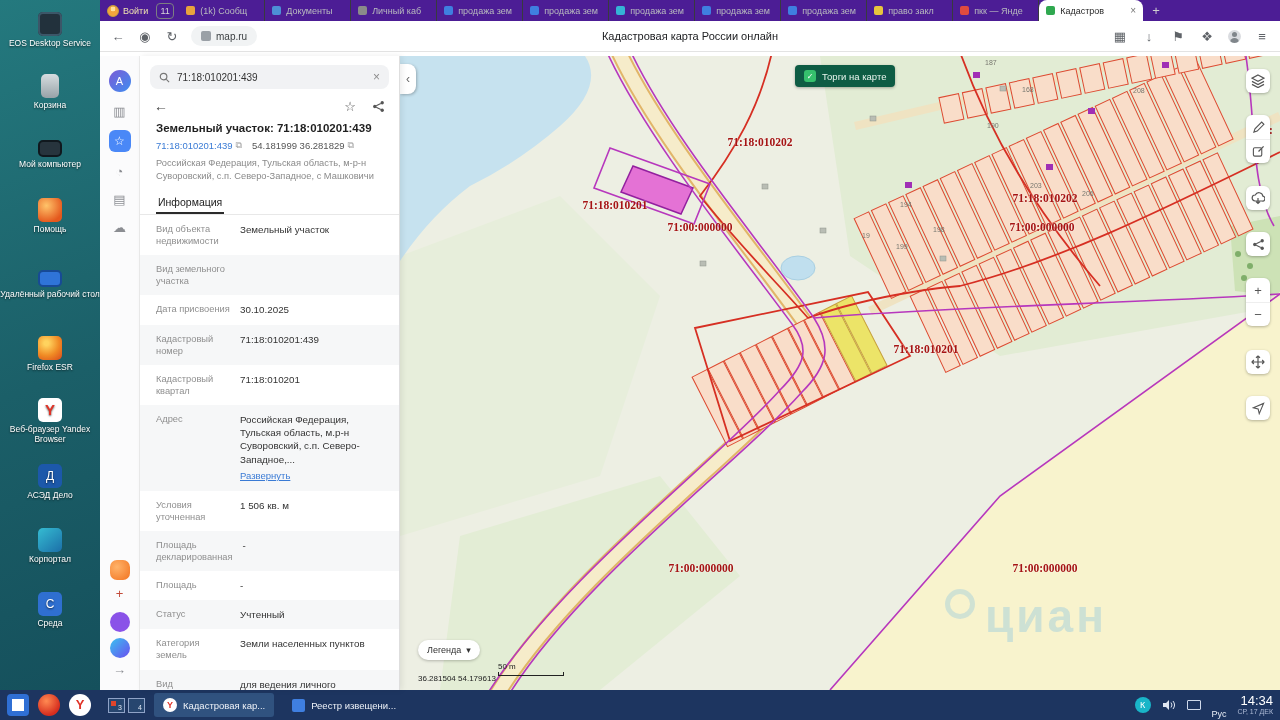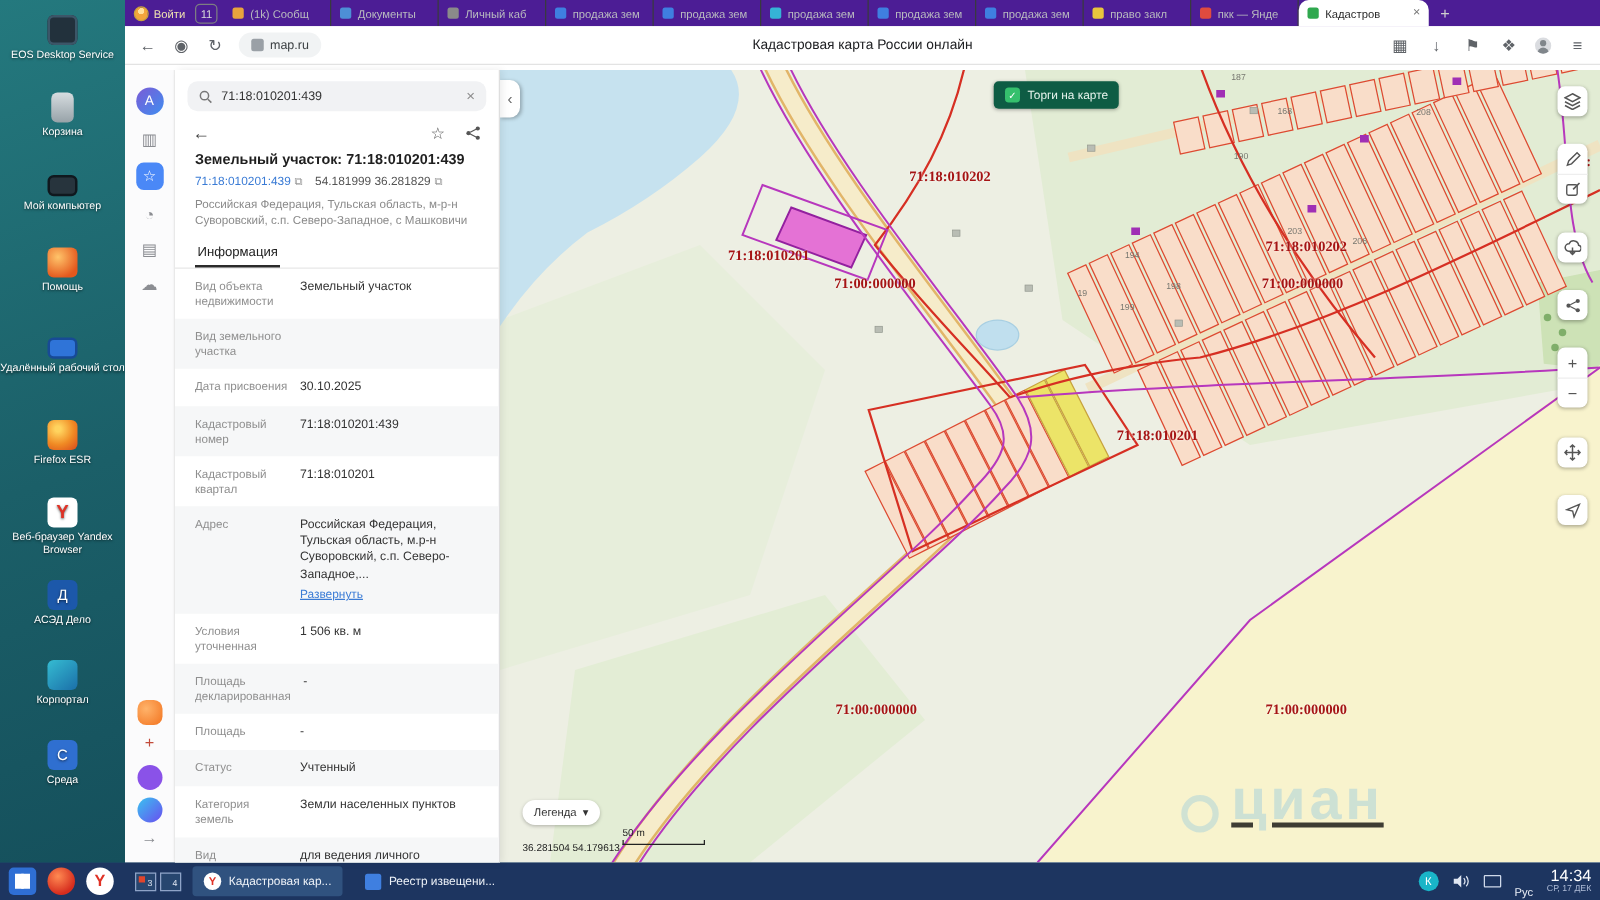--- a/index.html
+++ b/index.html
@@ -109,21 +109,21 @@
            box-shadow:0 1px 3px rgba(0,0,0,.25); display:flex; align-items:center; gap:5px; padding:0 9px;
            font-size:9px; color:#333; cursor:pointer; }
   .coords { position:absolute; left:18px; top:618px; font-size:8px; color:#222; }
   .scalebar { position:absolute; left:98px; top:606px; width:66px; text-align:left; font-size:8px; color:#222; }
   .scaleline { height:4px; border-left:1px solid #222; border-right:1px solid #222; border-bottom:1px solid #222; margin-top:1px; }
   .attrib { position:absolute; right:10px; top:616px; display:flex; align-items:center; gap:7px; font-size:8px; color:#333; }
   .beta { background:#2e2e2e; color:#eee; border-radius:7px; padding:1px 7px; font-size:7.5px; cursor:pointer; }
   .info-c { width:10px; height:10px; border-radius:50%; background:#2e2e2e; color:#fff; font-size:7px;
             display:flex; align-items:center; justify-content:center; cursor:pointer; }
   .terms { cursor:pointer;margin-top:40px; }
-  .watermark { position:absolute; left:545px; top:556px; display:flex; align-items:flex-end; gap:10px; opacity:.75; pointer-events:none;text-decoration:underline; }
+  .watermark { position:absolute; left:545px; top:533px; display:flex; align-items:flex-start; gap:10px; opacity:.75; pointer-events:none; }
   .watermark .ring { width:30px; height:30px; border-radius:50%; border:5px solid rgba(160,205,220,.6); }
   .watermark .wt { font-size:46px; font-weight:bold; letter-spacing:3px; color:rgba(160,205,220,.65); }
 
   
   #taskbar { position:absolute; left:0; bottom:0; width:1280px; height:30px; background:#1d3560;
              display:flex; align-items:center; padding:0 7px; gap:9px; }
   .tb-app { width:22px; height:22px; border-radius:4px; flex:none; cursor:pointer; }
   .tb-start { background:#2f6fd4; position:relative; }
   .tb-start:before { content:""; position:absolute; inset:5px; background:
       linear-gradient(#fff,#fff) left top/7px 7px no-repeat, linear-gradient(#fff,#fff) right top/7px 7px no-repeat,

